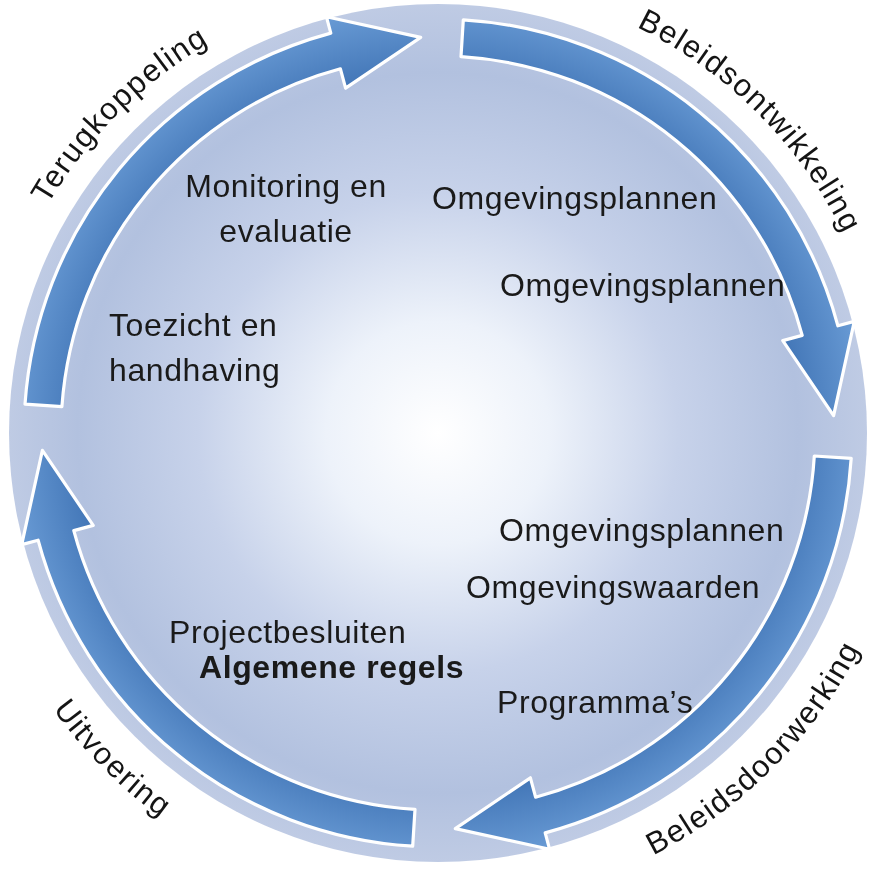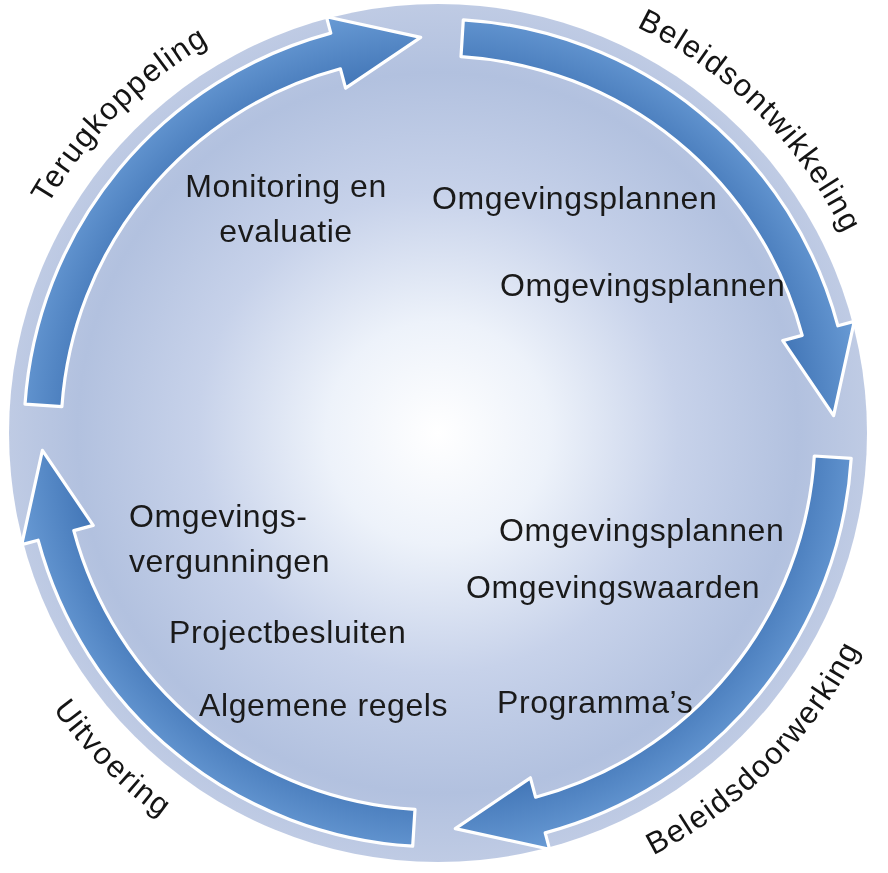--- a/index.html
+++ b/index.html
@@ -46,21 +46,21 @@
   }
   .pos-monitoring        { left: 153px; top: 164px; width: 266px; text-align: center; }
   .pos-omgevingsvisies   { left: 432px; top: 176px; }
   .pos-instructieregels  { left: 500px; top: 263px; }
   .pos-toezicht          { left: 109px; top: 303px; }
   .pos-omgevingsplannen  { left: 499px; top: 508px; }
   .pos-vergunningen      { left: 129px; top: 494px; }
   .pos-omgevingswaarden  { left: 466px; top: 565px; }
   .pos-projectbesluiten  { left: 169px; top: 610px; }
   .pos-programmas        { left: 497px; top: 680px; }
-  .pos-algemene          { left: 199px; top: 683px; }
+  .pos-algemene          { left: 199px; top: 645px; font-weight: bold; }
 </style>
 </head>
 <body>
 
 <div class="stage">
 
   <svg width="888" height="873" viewBox="0 0 888 873">
     <defs>
       <radialGradient id="bgGrad" gradientUnits="userSpaceOnUse" cx="438" cy="433" r="429">
         <stop offset="0" stop-color="#ffffff"></stop>
@@ -98,21 +98,21 @@
     </text>
     <text class="arc-label">
       <textPath href="#text-arc-4" startOffset="50%">Uitvoering</textPath>
     </text>
   </svg>
 
   <div class="item pos-monitoring">Monitoring en
 evaluatie</div>
   <div class="item pos-omgevingsvisies">Omgevingsplannen</div>
   <div class="item pos-instructieregels">Omgevingsplannen</div>
+  <div class="item pos-toezicht">Toezicht en
+handhaving</div>
   <div class="item pos-omgevingsplannen">Omgevingsplannen</div>
-  <div class="item pos-vergunningen">Omgevings-
-vergunningen</div>
   <div class="item pos-projectbesluiten">Projectbesluiten</div>
   <div class="item pos-omgevingswaarden">Omgevingswaarden</div>
   <div class="item pos-programmas">Programma’s</div>
   <div class="item pos-algemene">Algemene regels</div>
 
 </div>
 
 </body></html>

